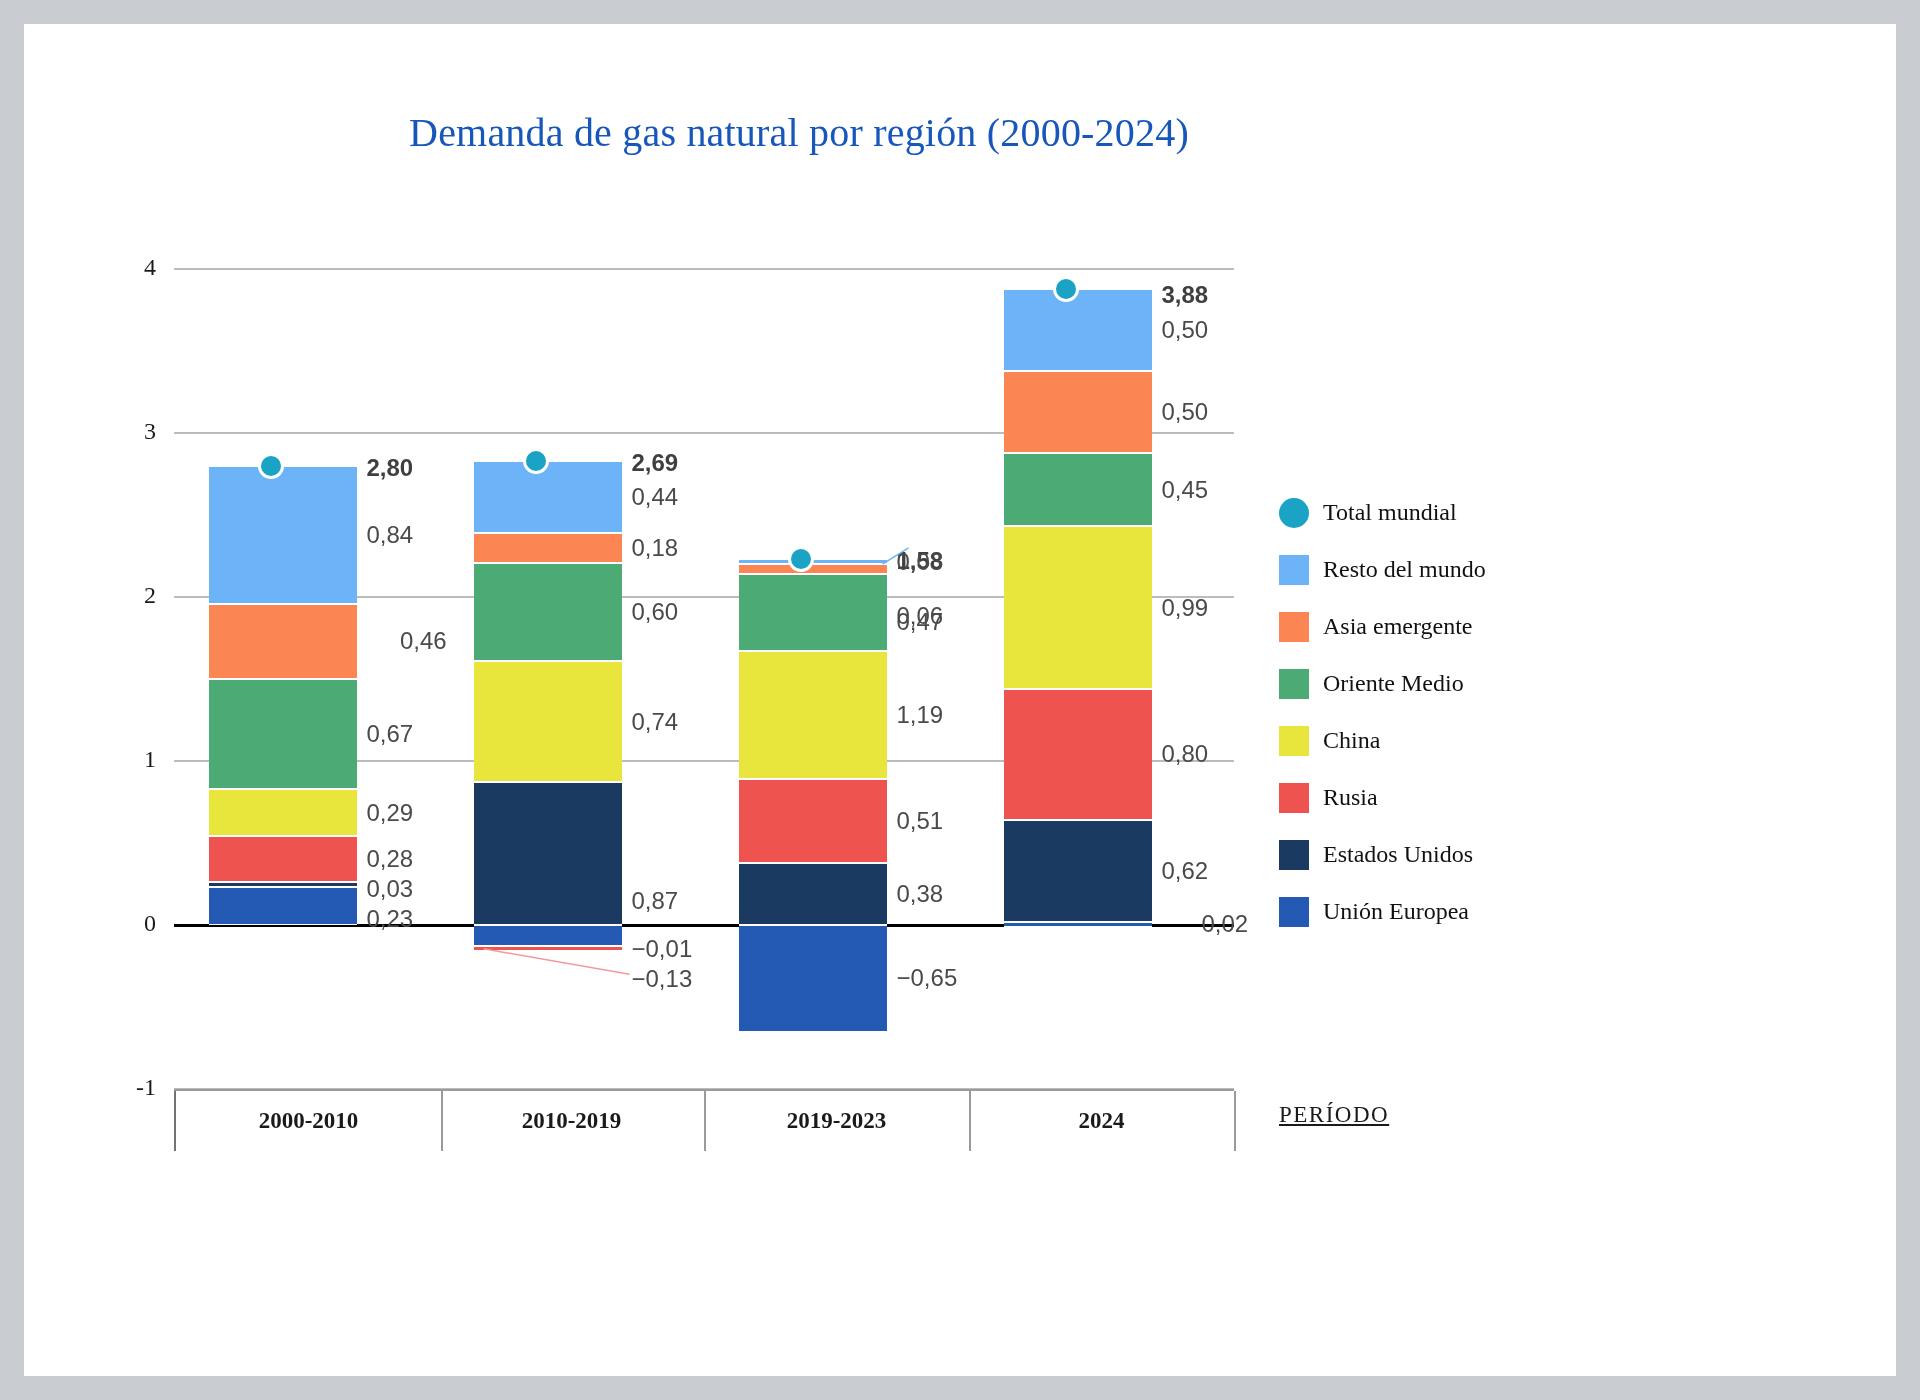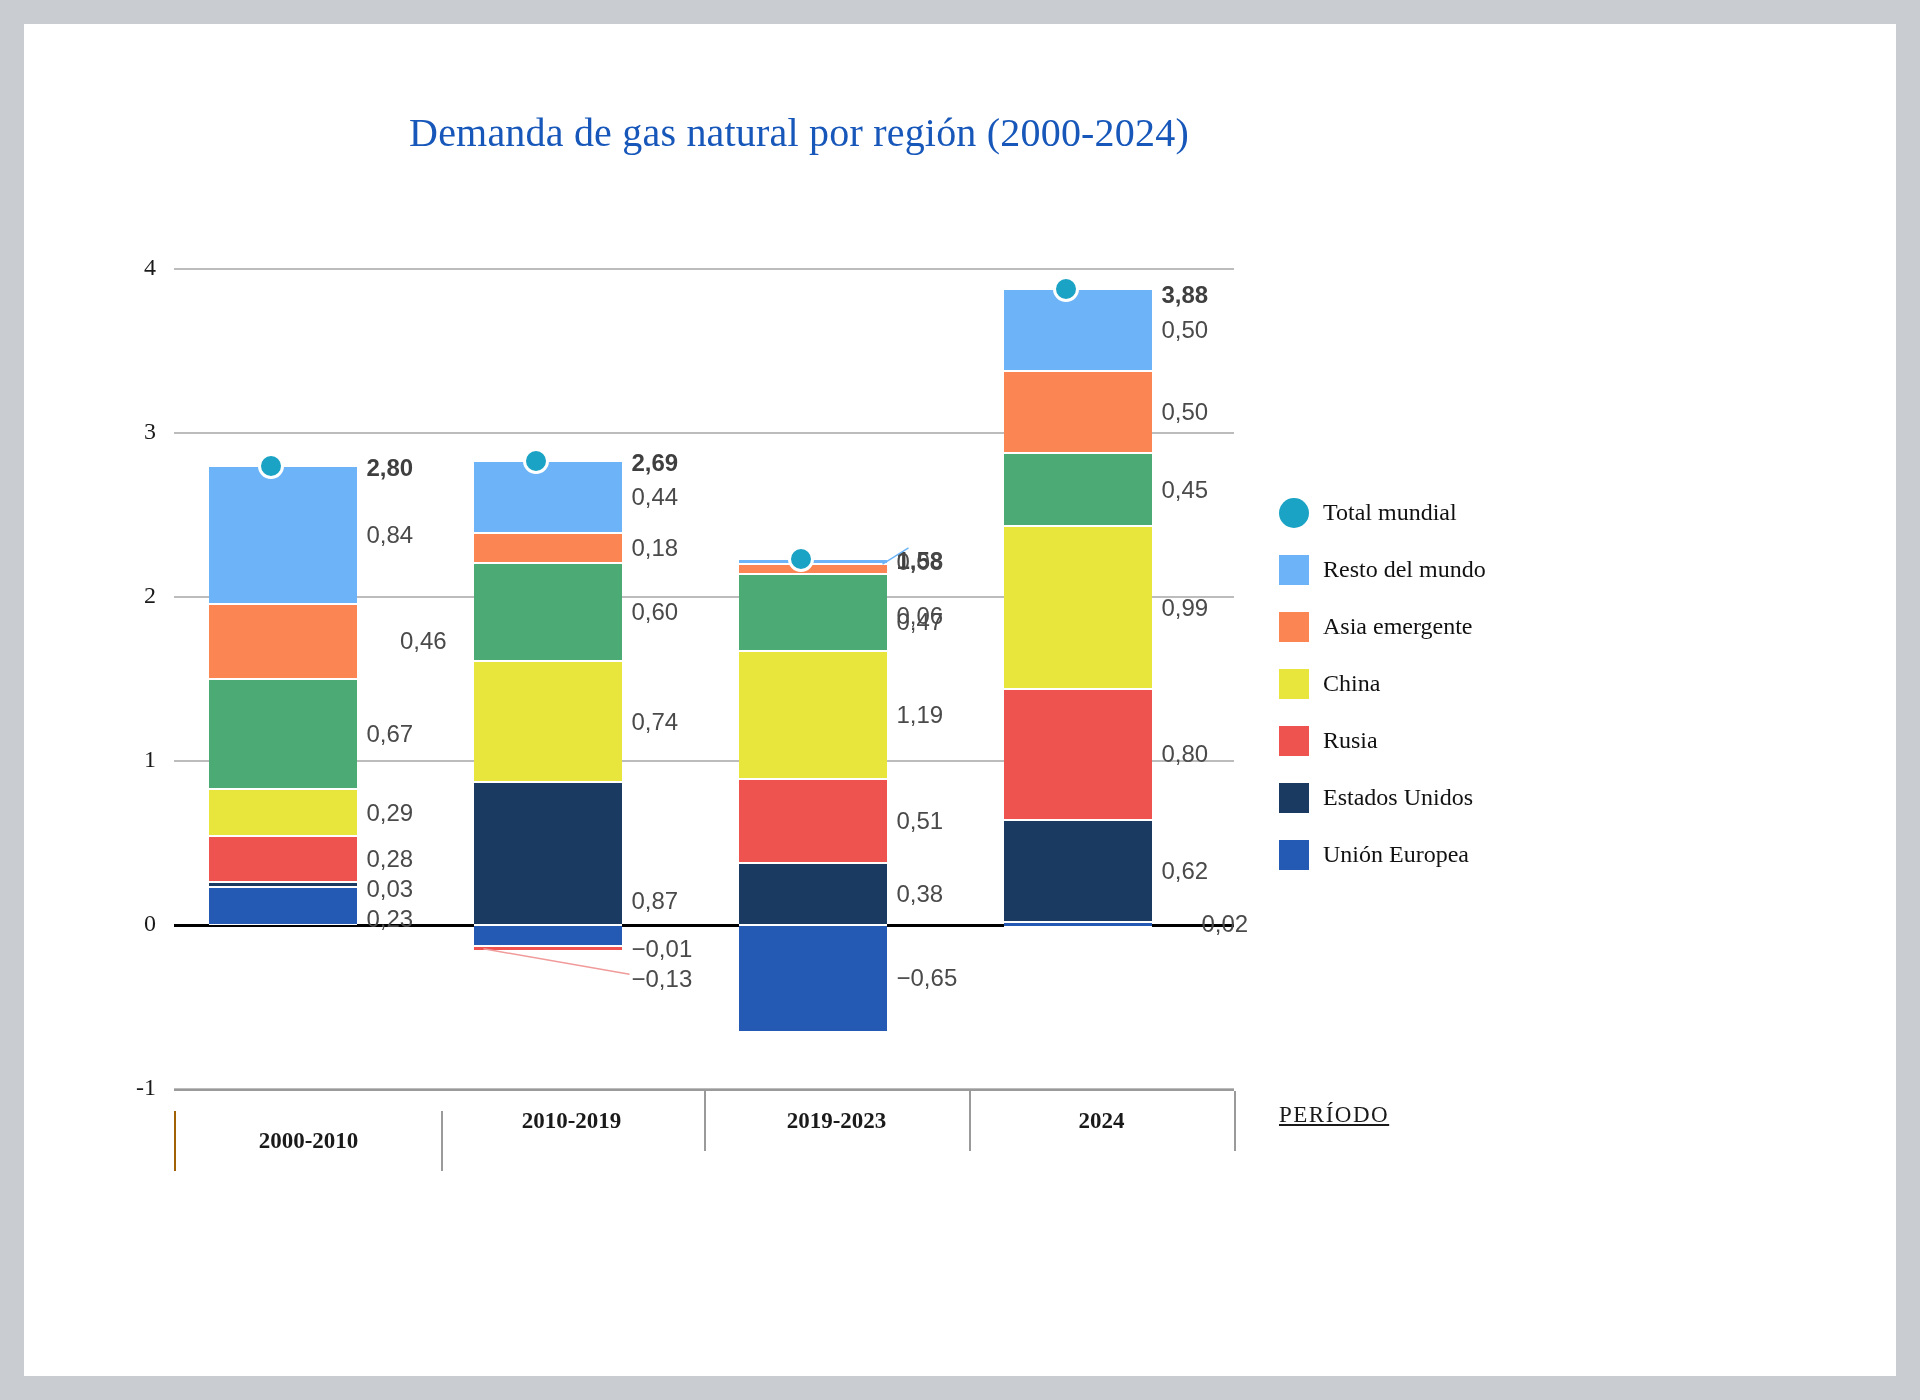--- a/index.html
+++ b/index.html
@@ -73,21 +73,21 @@
     border-top:2px solid #9a9a9a;
   }
   .xcell{
     position:absolute;top:0;height:60px;
     border-right:2px solid #9a9a9a;
     display:flex;align-items:center;justify-content:center;
     font-family:"Liberation Serif", serif;
     font-size:23px;color:#1a1a1a;
     font-weight:bold;
   }
-  .xcell.first{border-left:2px solid #a16207;margin-top:20px;}
+  .xcell.first{border-left:2px solid #737373;}
   #xlabel{
     position:absolute;left:1255px;top:1078px;
     font-family:"Liberation Serif", serif;
     font-size:23px;letter-spacing:1.5px;color:#1a1a1a;text-decoration:underline;
   }
 
   
   #legend{
     position:absolute;left:1255px;top:460px;width:300px;
   }
@@ -221,20 +221,24 @@
       </div>
       <div class="legend-item">
         <span class="legend-swatch" style="background: rgb(108, 180, 247);"></span>
         <span class="legend-text">Resto del mundo</span>
       </div>
       <div class="legend-item">
         <span class="legend-swatch" style="background: rgb(251, 134, 83);"></span>
         <span class="legend-text">Asia emergente</span>
       </div>
       <div class="legend-item">
+        <span class="legend-swatch" style="background: rgb(76, 171, 116);"></span>
+        <span class="legend-text">Oriente Medio</span>
+      </div>
+      <div class="legend-item">
         <span class="legend-swatch" style="background: rgb(232, 229, 60);"></span>
         <span class="legend-text">China</span>
       </div>
       <div class="legend-item">
         <span class="legend-swatch" style="background: rgb(238, 83, 80);"></span>
         <span class="legend-text">Rusia</span>
       </div>
       <div class="legend-item">
         <span class="legend-swatch" style="background: rgb(27, 58, 97);"></span>
         <span class="legend-text">Estados Unidos</span>

